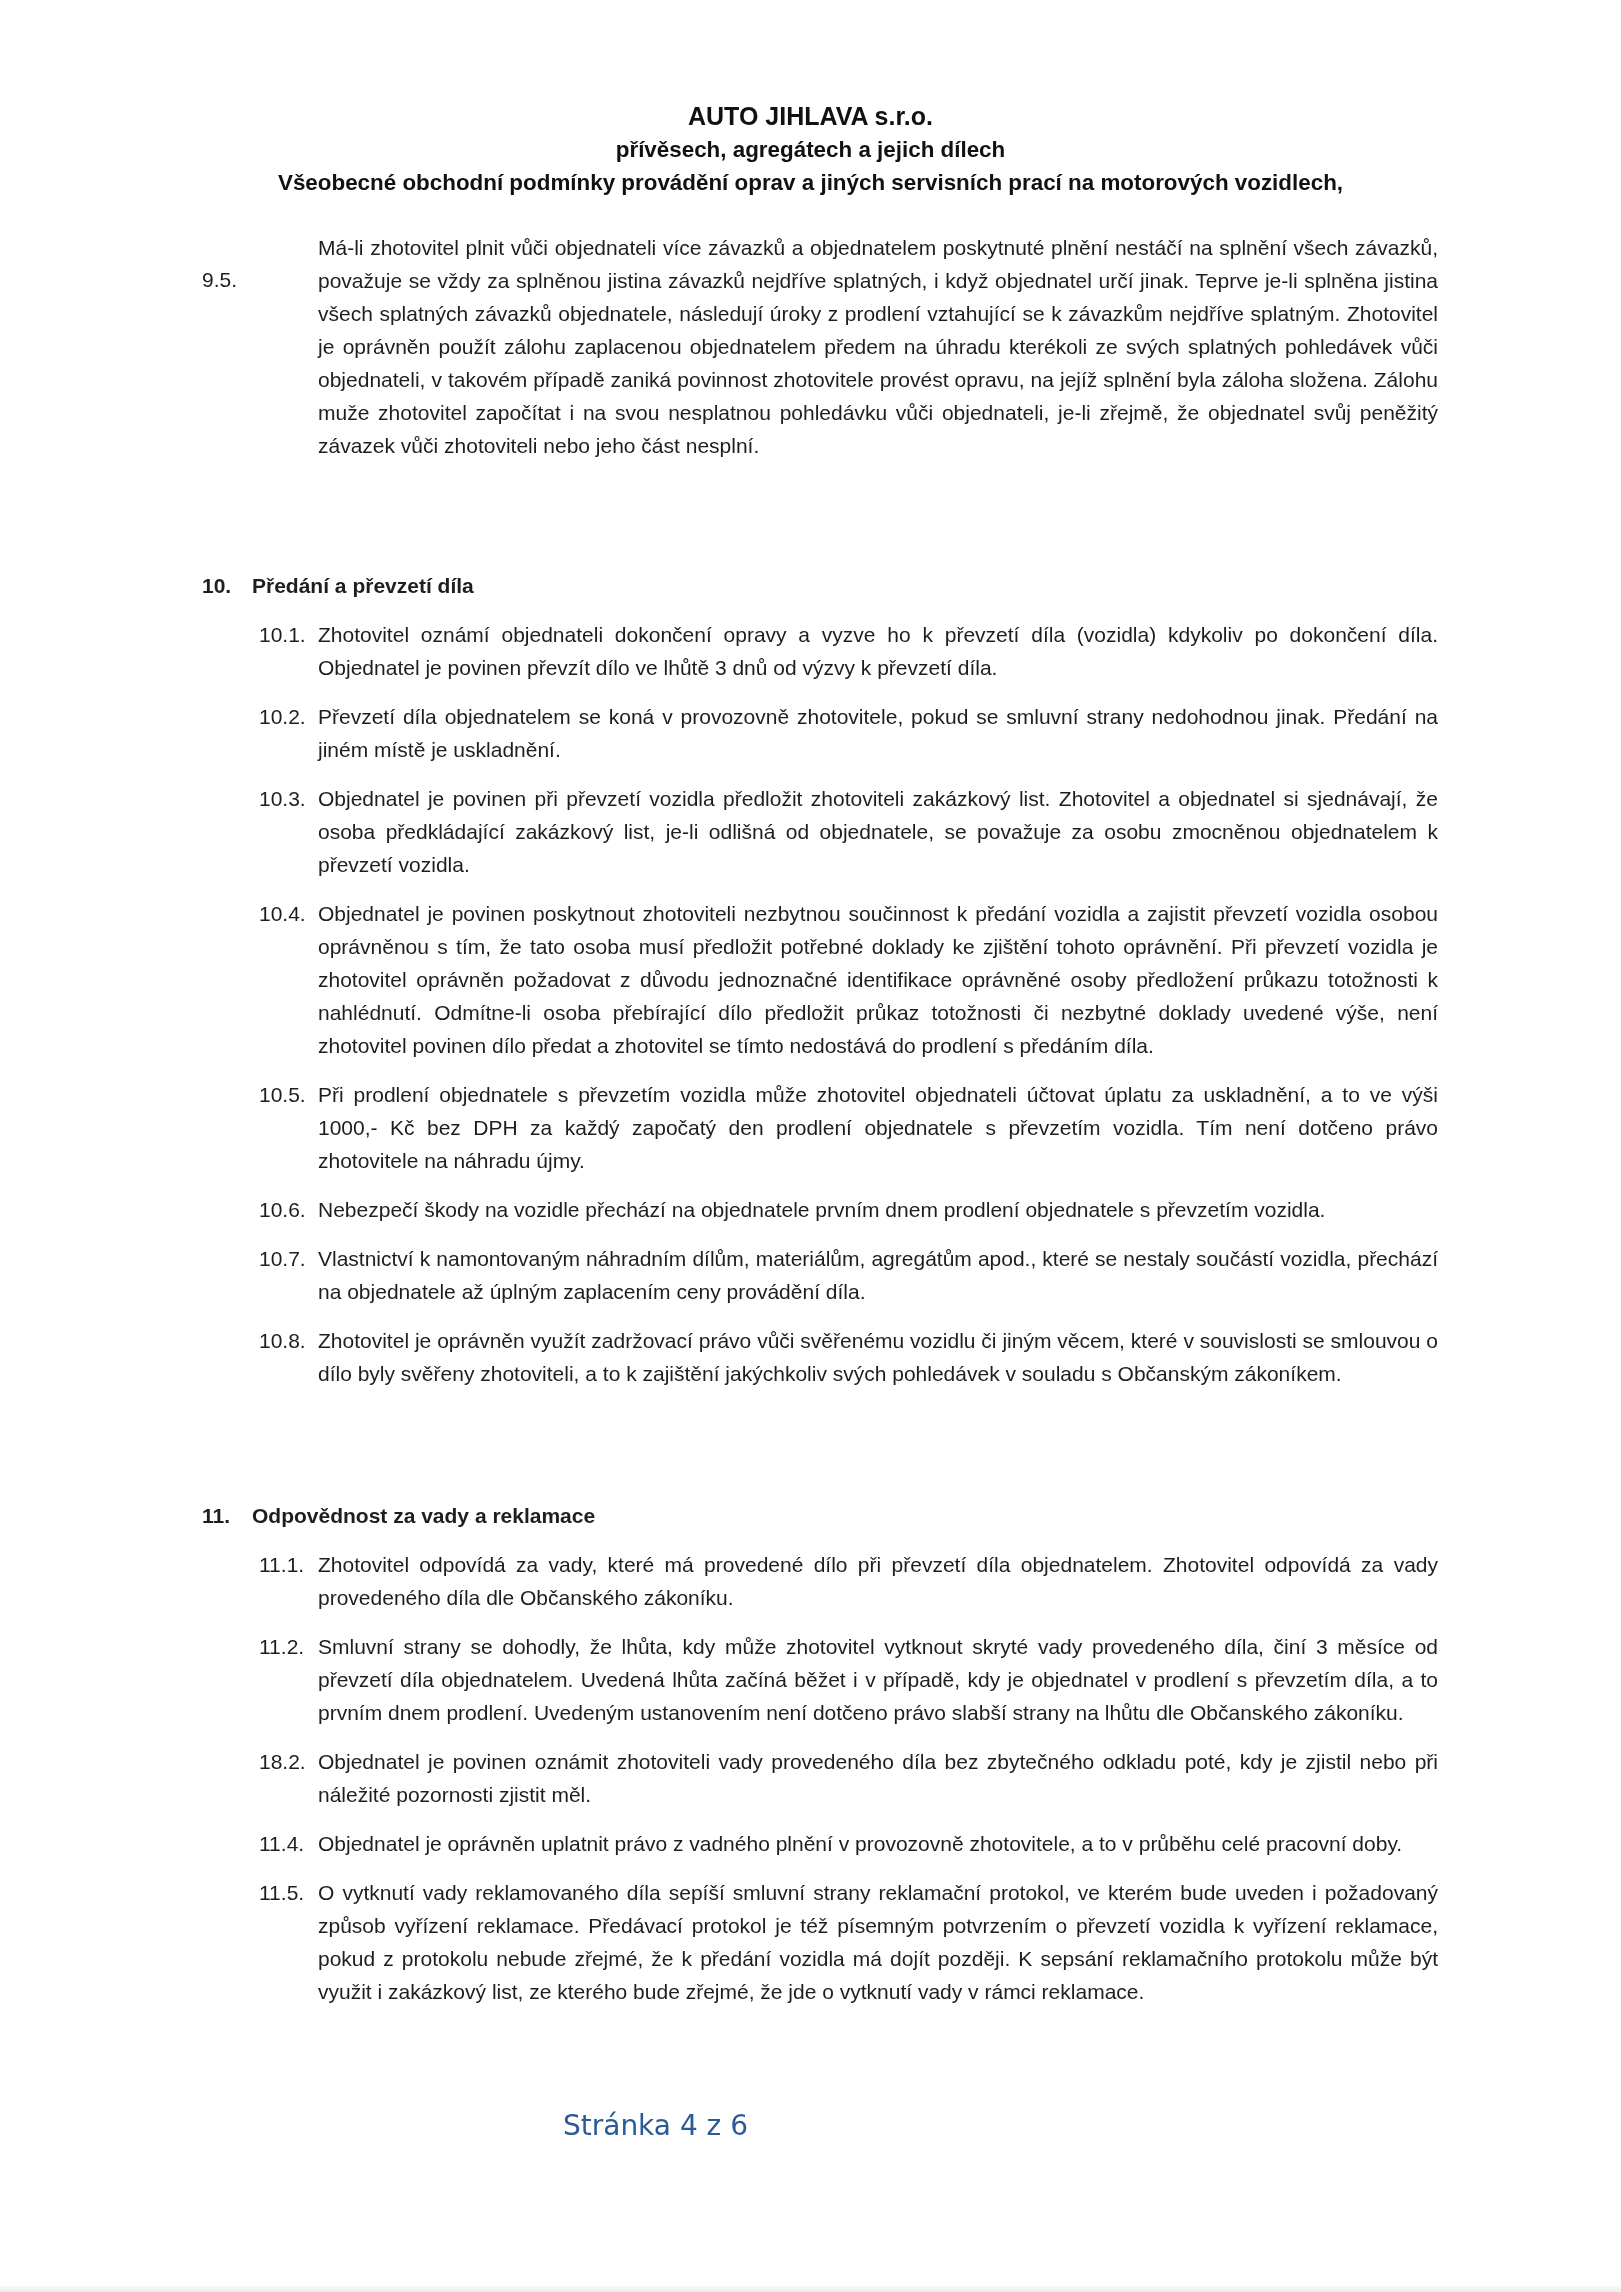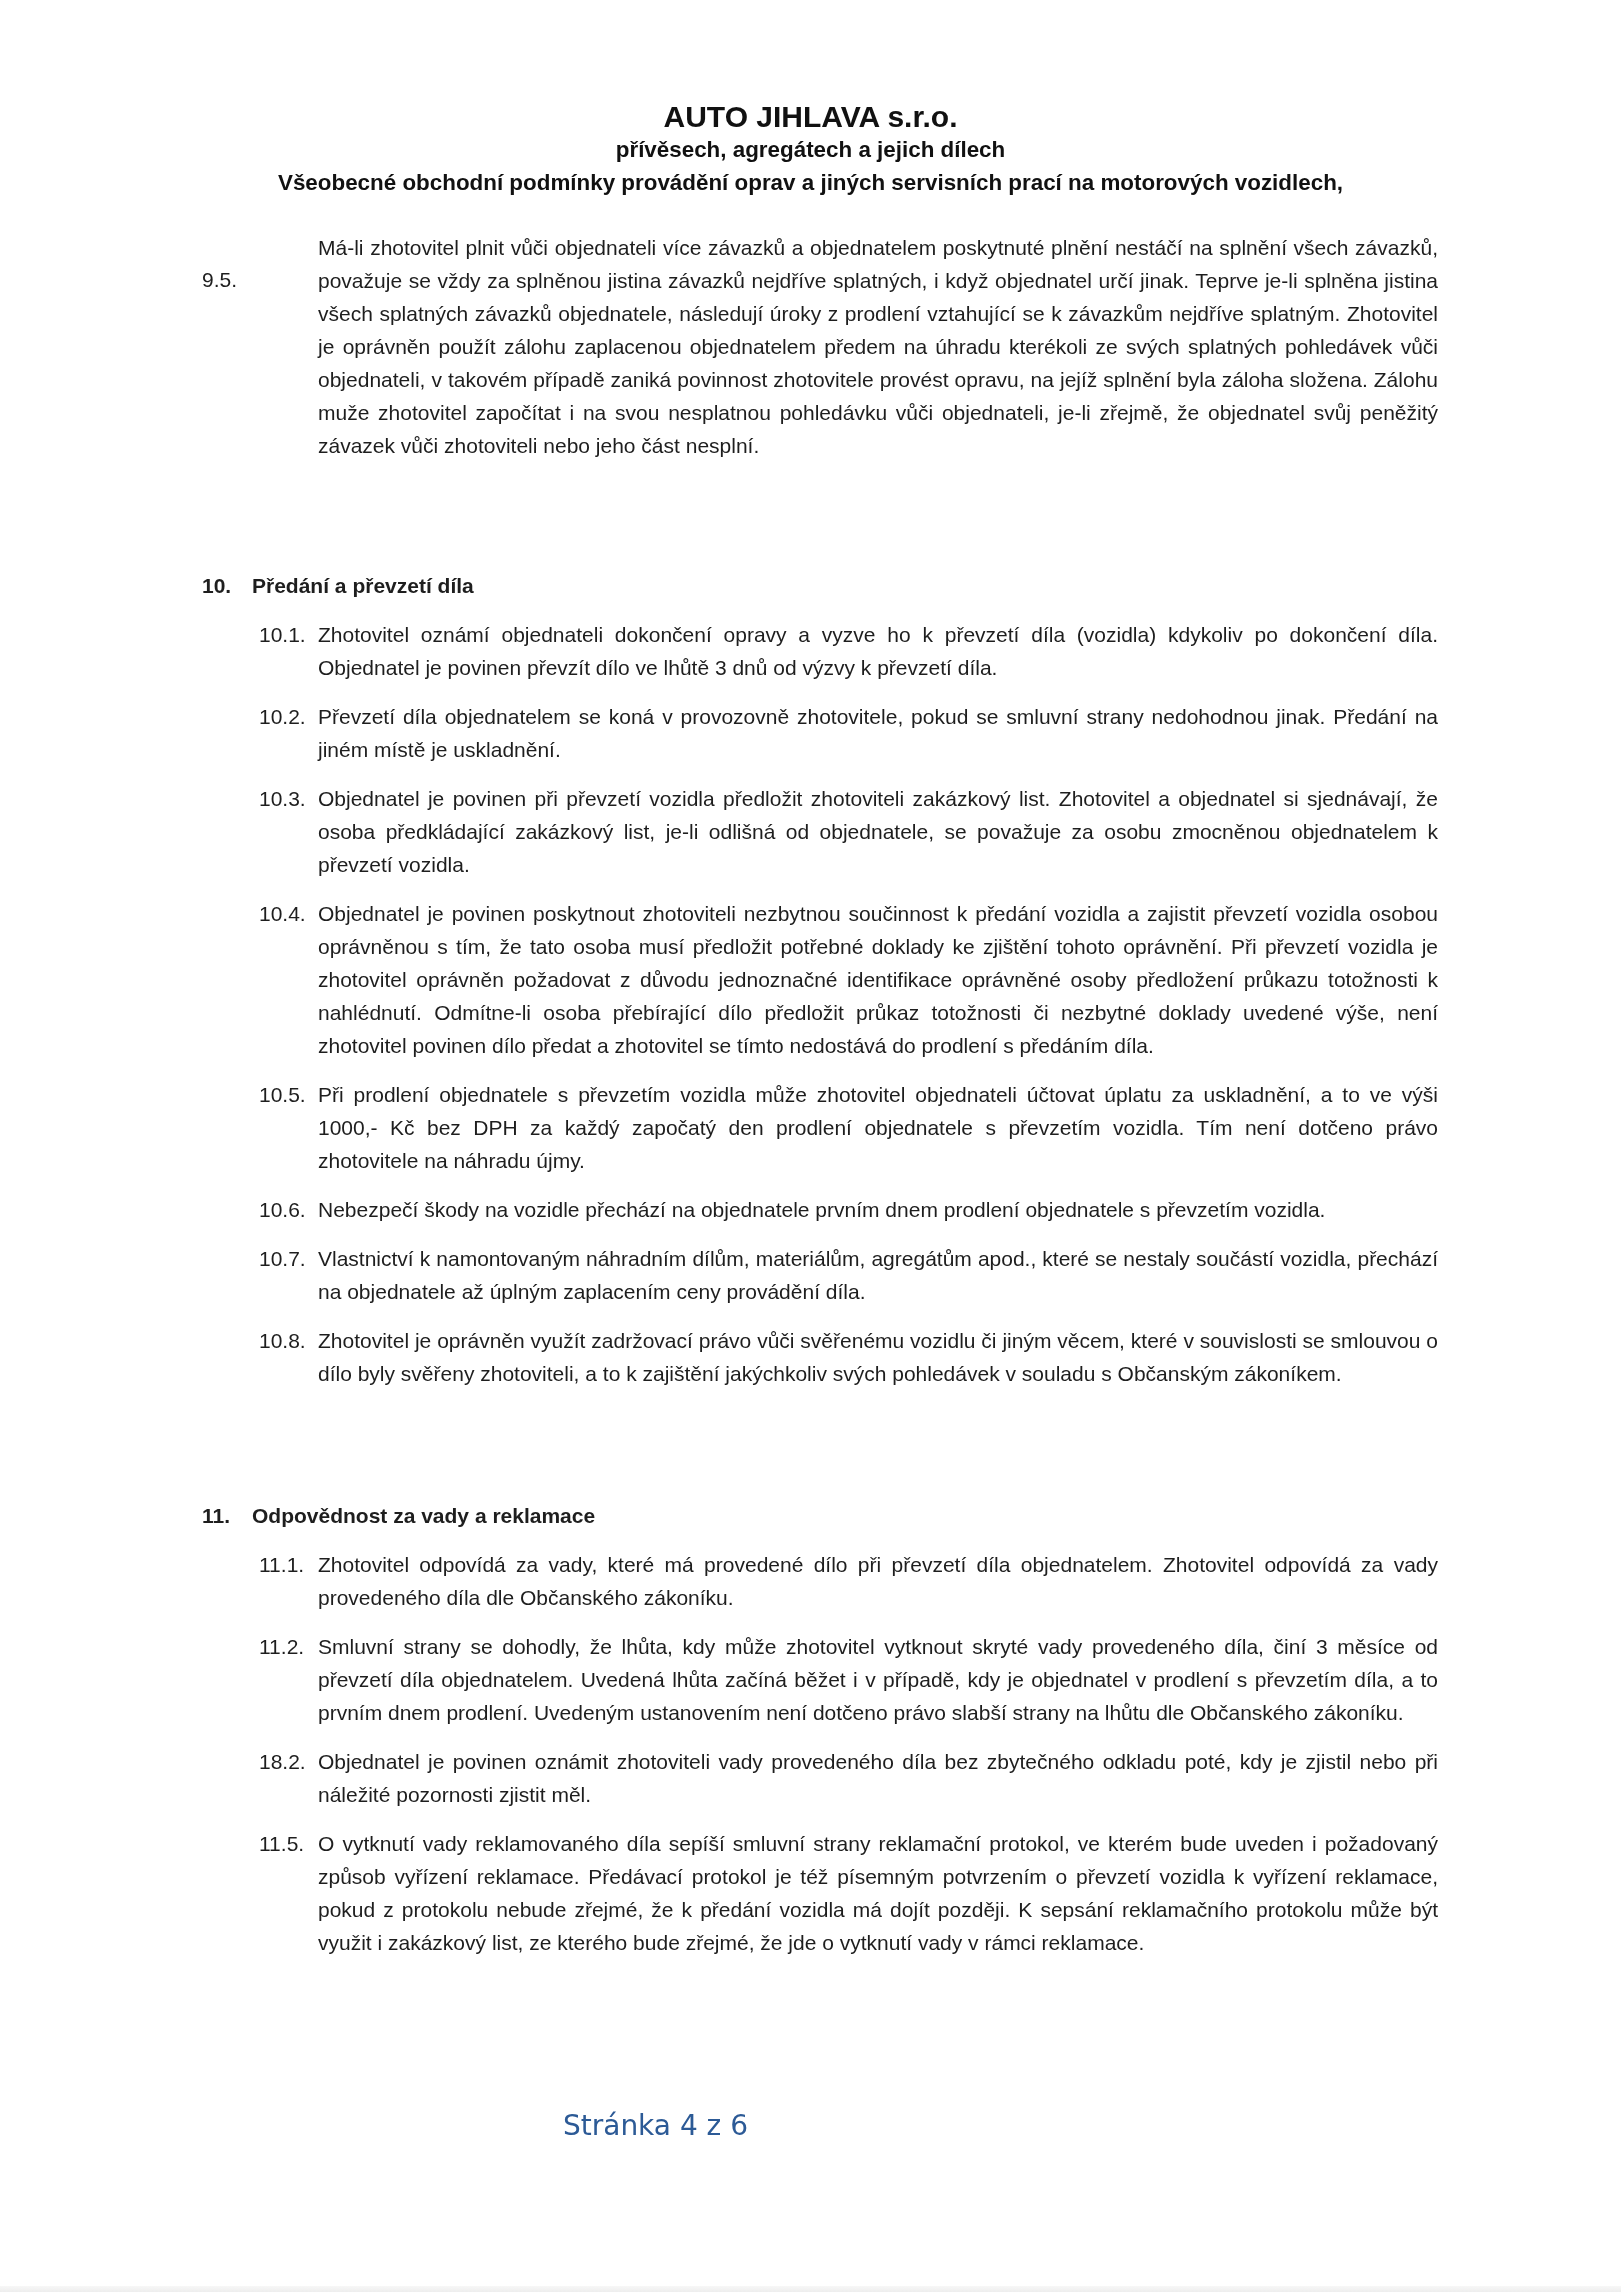--- a/index.html
+++ b/index.html
@@ -1,21 +1,21 @@
 <!DOCTYPE html>
 <html style="font-size:14.3px"><head>
 <meta charset="utf-8">
 <style>
   html, body { margin: 0; padding: 0; background: #ffffff; }
   body { width: 1621px; height: 2293px; position: relative; overflow: hidden;
          font-family: "Liberation Sans", sans-serif; color: #1a1a1a; }
   .page { position: absolute; left: 0; top: 0; width: 1621px; height: 2293px; background: #fff; }
   .header { position: absolute; top: 100px; left: 0; width: 1621px; text-align: center;
             font-weight: bold; font-size: 22.4px; line-height: 33px; color: #111; }
-  .header .company { font-size: 30px; }
+  .header .company { font-size: 25px; }
   .content { position: absolute; left: 202px; top: 231px; width: 1236px;
              font-size: 21px; line-height: 33px; color: #1e1e1e; }
   .clause { position: relative; padding-left: 116px; text-align: justify; }
   .clause .num { position: absolute; left: 0; top: 0; margin-top: 32px; }
   .section { margin-top: 107px; }
   .section-title { font-weight: bold; position: relative; padding-left: 50px; }
   .section-title .num { position: absolute; left: 0; top: 0; }
   .sub { position: relative; padding-left: 116px; text-align: justify; margin-top: 16px; }
   .sub .num { position: absolute; left: 57px; top: 0; }
   .section + .section { margin-top: 109px; }
@@ -92,20 +92,24 @@
       </div>
       <div class="sub">
         <span class="num">11.2.</span>
         <span>Smluvní strany se dohodly, že lhůta, kdy může zhotovitel vytknout skryté vady provedeného díla, činí 3 měsíce od převzetí díla objednatelem. Uvedená lhůta začíná běžet i v případě, kdy je objednatel v prodlení s převzetím díla, a to prvním dnem prodlení. Uvedeným ustanovením není dotčeno právo slabší strany na lhůtu dle Občanského zákoníku.</span>
       </div>
       <div class="sub">
         <span class="num">18.2.</span>
         <span>Objednatel je povinen oznámit zhotoviteli vady provedeného díla bez zbytečného odkladu poté, kdy je zjistil nebo při náležité pozornosti zjistit měl.</span>
       </div>
       <div class="sub">
+        <span class="num">11.4.</span>
+        <span>Objednatel je oprávněn uplatnit právo z vadného plnění v provozovně zhotovitele, a to v průběhu celé pracovní doby.</span>
+      </div>
+      <div class="sub">
         <span class="num">11.5.</span>
         <span>O vytknutí vady reklamovaného díla sepíší smluvní strany reklamační protokol, ve kterém bude uveden i požadovaný způsob vyřízení reklamace. Předávací protokol je též písemným potvrzením o převzetí vozidla k vyřízení reklamace, pokud z protokolu nebude zřejmé, že k předání vozidla má dojít později. K sepsání reklamačního protokolu může být využit i zakázkový list, ze kterého bude zřejmé, že jde o vytknutí vady v rámci reklamace.</span>
       </div>
     </div>
 
   </div>
 
   <div class="footer">Stránka 4 z 6</div>
   <div class="scan-edge"></div>
 </div>

